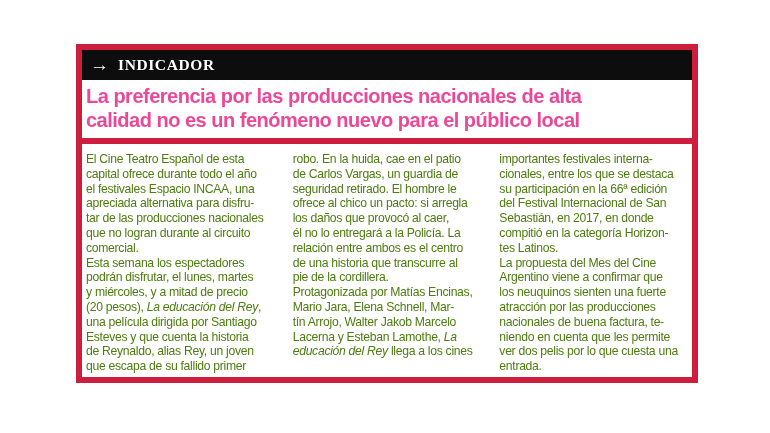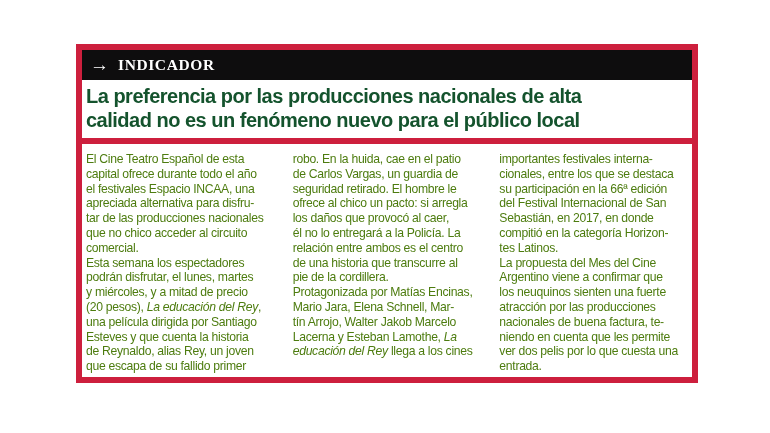--- a/index.html
+++ b/index.html
@@ -39,21 +39,21 @@
     font-size: 15.5px;
     letter-spacing: 0.6px;
   }
   .headline {
     margin: 0;
     padding: 4px 6px 6px 4px;
     font-weight: bold;
     font-size: 20px;
     line-height: 24px;
     letter-spacing: -0.5px;
-    color: #14532d;
+    color: #ec4899;
   }
   .hl-line { display: block; }
   .divider { height: 6px; background: #cd1f3d; }
   .body {
     display: flex;
     gap: 18px;
     padding: 8px 4px 0 4px;
   }
   .col { flex: 1; min-width: 0; }
   .line {
@@ -78,21 +78,21 @@
     <span class="hl-line">calidad no es un fenómeno nuevo para el público local</span>
   </h1>
   <div class="divider"></div>
   <div class="body">
     <div class="col">
         <div class="line"><span>El Cine Teatro Español de esta</span></div>
         <div class="line"><span>capital ofrece durante todo el año</span></div>
         <div class="line"><span>el festivales Espacio INCAA, una</span></div>
         <div class="line"><span>apreciada alternativa para disfru-</span></div>
         <div class="line"><span>tar de las producciones nacionales</span></div>
-        <div class="line"><span>que no chico acceder al circuito</span></div>
+        <div class="line"><span>que no logran durante al circuito</span></div>
         <div class="line"><span>comercial.</span></div>
         <div class="line"><span>Esta semana los espectadores</span></div>
         <div class="line"><span>podrán disfrutar, el lunes, martes</span></div>
         <div class="line"><span>y miércoles, y a mitad de precio</span></div>
         <div class="line"><span>(20 pesos), </span><span class="it">La educación del Rey</span><span>,</span></div>
         <div class="line"><span>una película dirigida por Santiago</span></div>
         <div class="line"><span>Esteves y que cuenta la historia</span></div>
         <div class="line"><span>de Reynaldo, alias Rey, un joven</span></div>
         <div class="line"><span>que escapa de su fallido primer</span></div>
       </div>

